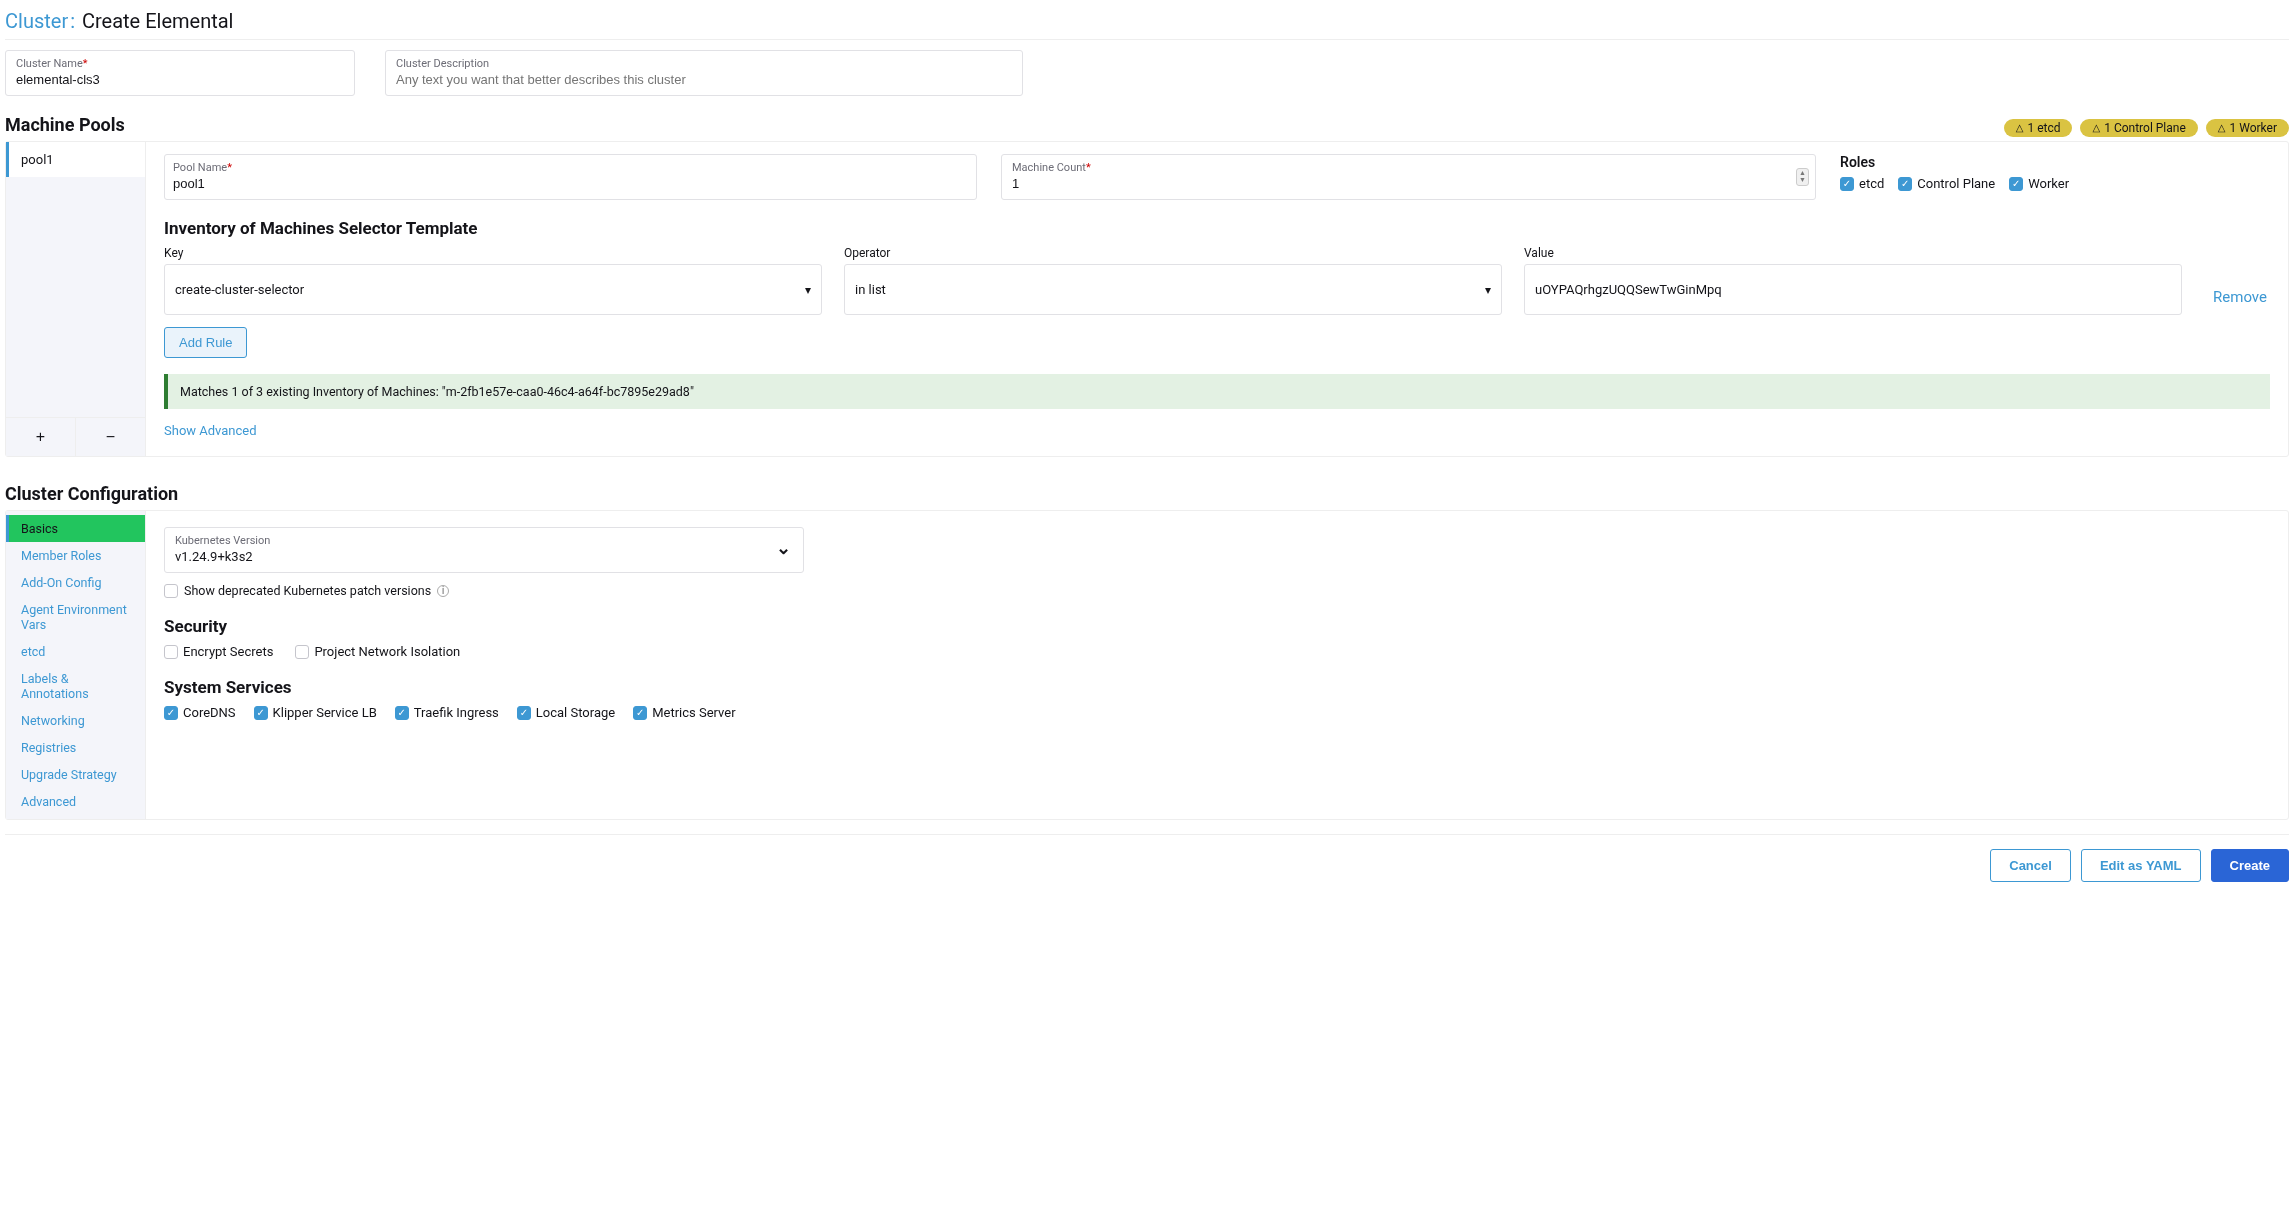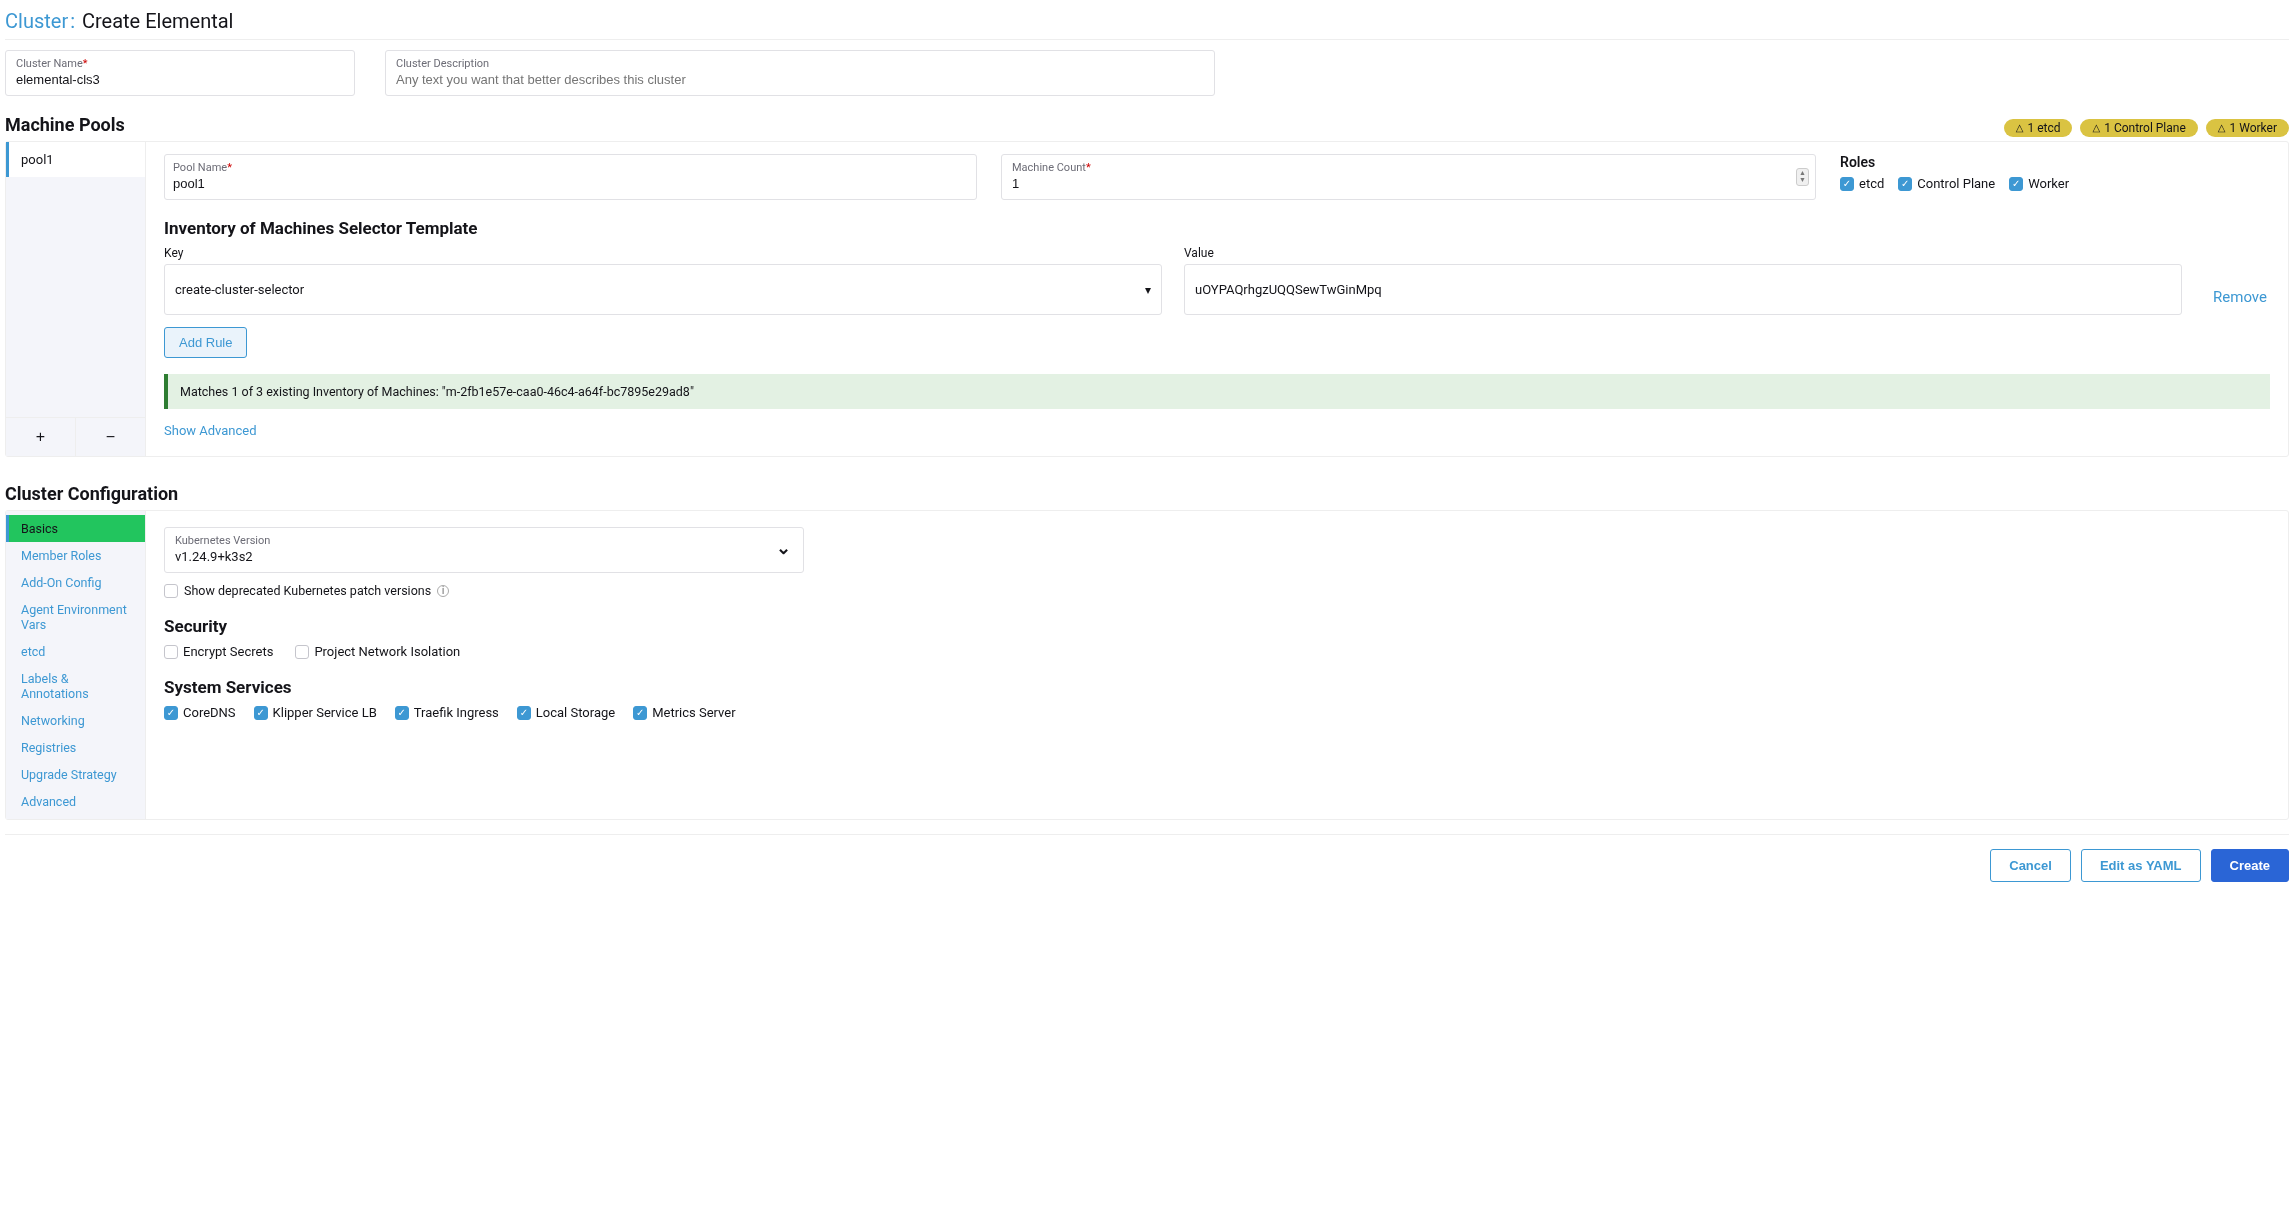--- a/index.html
+++ b/index.html
@@ -7,21 +7,21 @@
   .page-title { font-size: 20px; font-weight: 400; margin: 4px 0 10px 0; padding-bottom: 6px; border-bottom: 1px solid #eee; }
   .page-title .prefix { color: #3d98d3; }
   .page-title .sep { color: #3d98d3; margin: 0 2px; }
   .name-row { display: flex; gap: 30px; margin-bottom: 18px; }
   .labeled { border: 1px solid #e1e1e5; border-radius: 3px; padding: 6px 10px 8px; display: flex; flex-direction: column; background: #fff; position: relative; }
   .labeled .lbl { font-size: 11px; color: #6c6c76; }
   .labeled .req { color: #c00; }
   .labeled .val { font-size: 13px; color: #141419; border: none; outline: none; padding: 2px 0 0; width: 100%; background: transparent; }
   .labeled .placeholder { color: #b9b9c2; }
   #cluster-name-box { width: 350px; }
-  #cluster-desc-box { width: 830px; }
+  #cluster-desc-box { width: 638px; }
 
   .section-title { font-size: 18px; margin: 0 0 6px; }
   .pools-header { display: flex; align-items: center; justify-content: space-between; }
   .badges { display: flex; gap: 8px; }
   .badge { background: #dac342; color: #141419; border-radius: 10px; padding: 2px 12px; font-size: 12px; display: flex; align-items: center; gap: 4px; }
   .badge .tri { font-size: 10px; }
 
   .pools-body { display: flex; border: 1px solid #eee; border-radius: 3px; }
   .pools-side { width: 140px; background: #f4f5fa; border-right: 1px solid #eee; display: flex; flex-direction: column; position: relative; }
   .pool-tab { padding: 10px 12px; font-size: 13px; border-left: 3px solid transparent; }
@@ -155,20 +155,24 @@
       </div>
     </div>
 
     <h3 class="subsection-title">Inventory of Machines Selector Template</h3>
     <div class="selector-row">
       <div class="sel-col" style="flex:1">
         <span class="col-lbl">Key</span>
         <div class="sel-select"><span>create-cluster-selector</span></div>
       </div>
       <div class="sel-col" style="flex:1">
+        <span class="col-lbl">Operator</span>
+        <div class="sel-select"><span>in list</span></div>
+      </div>
+      <div class="sel-col" style="flex:1">
         <span class="col-lbl">Value</span>
         <div class="sel-input"><span>uOYPAQrhgzUQQSewTwGinMpq</span></div>
       </div>
       <span class="remove-link">Remove</span>
     </div>
 
     <button class="add-rule">Add Rule</button>
 
     <div class="match-banner">Matches 1 of 3 existing Inventory of Machines: "m-2fb1e57e-caa0-46c4-a64f-bc7895e29ad8"</div>
     <span class="show-adv">Show Advanced</span>

